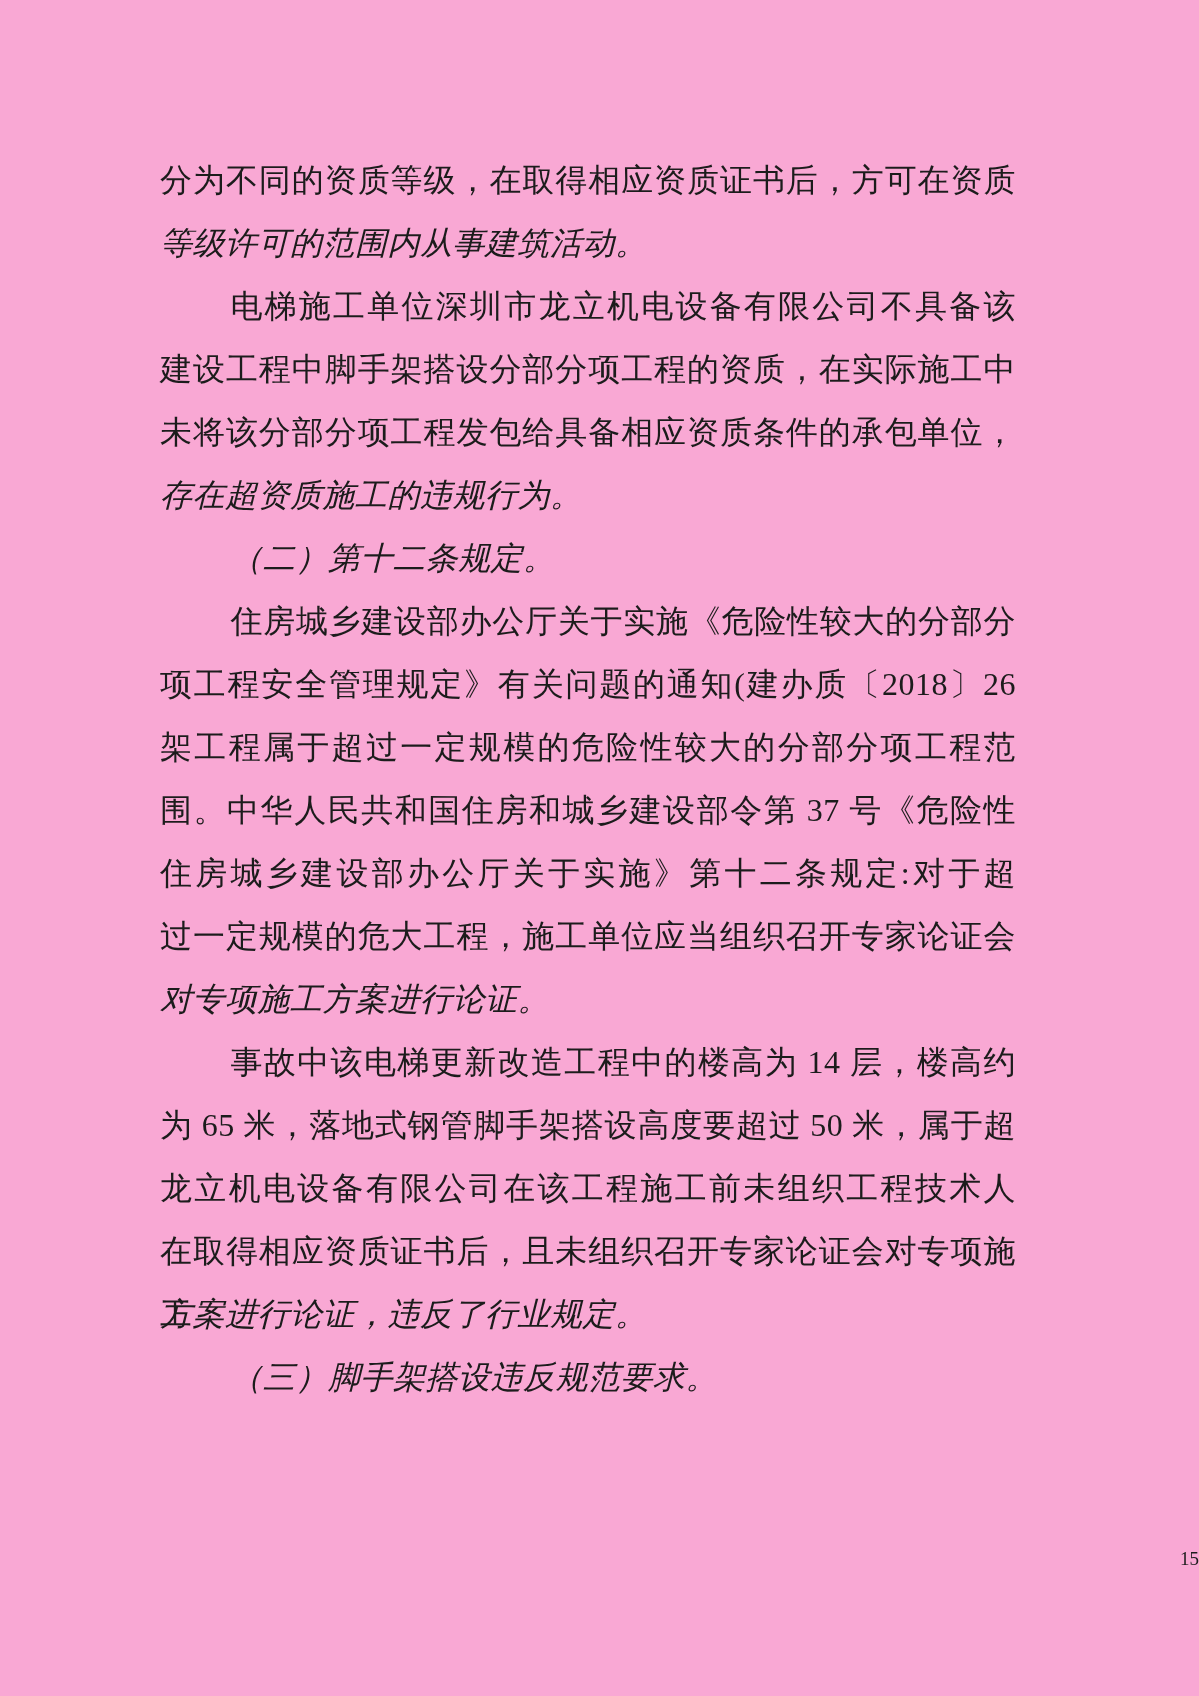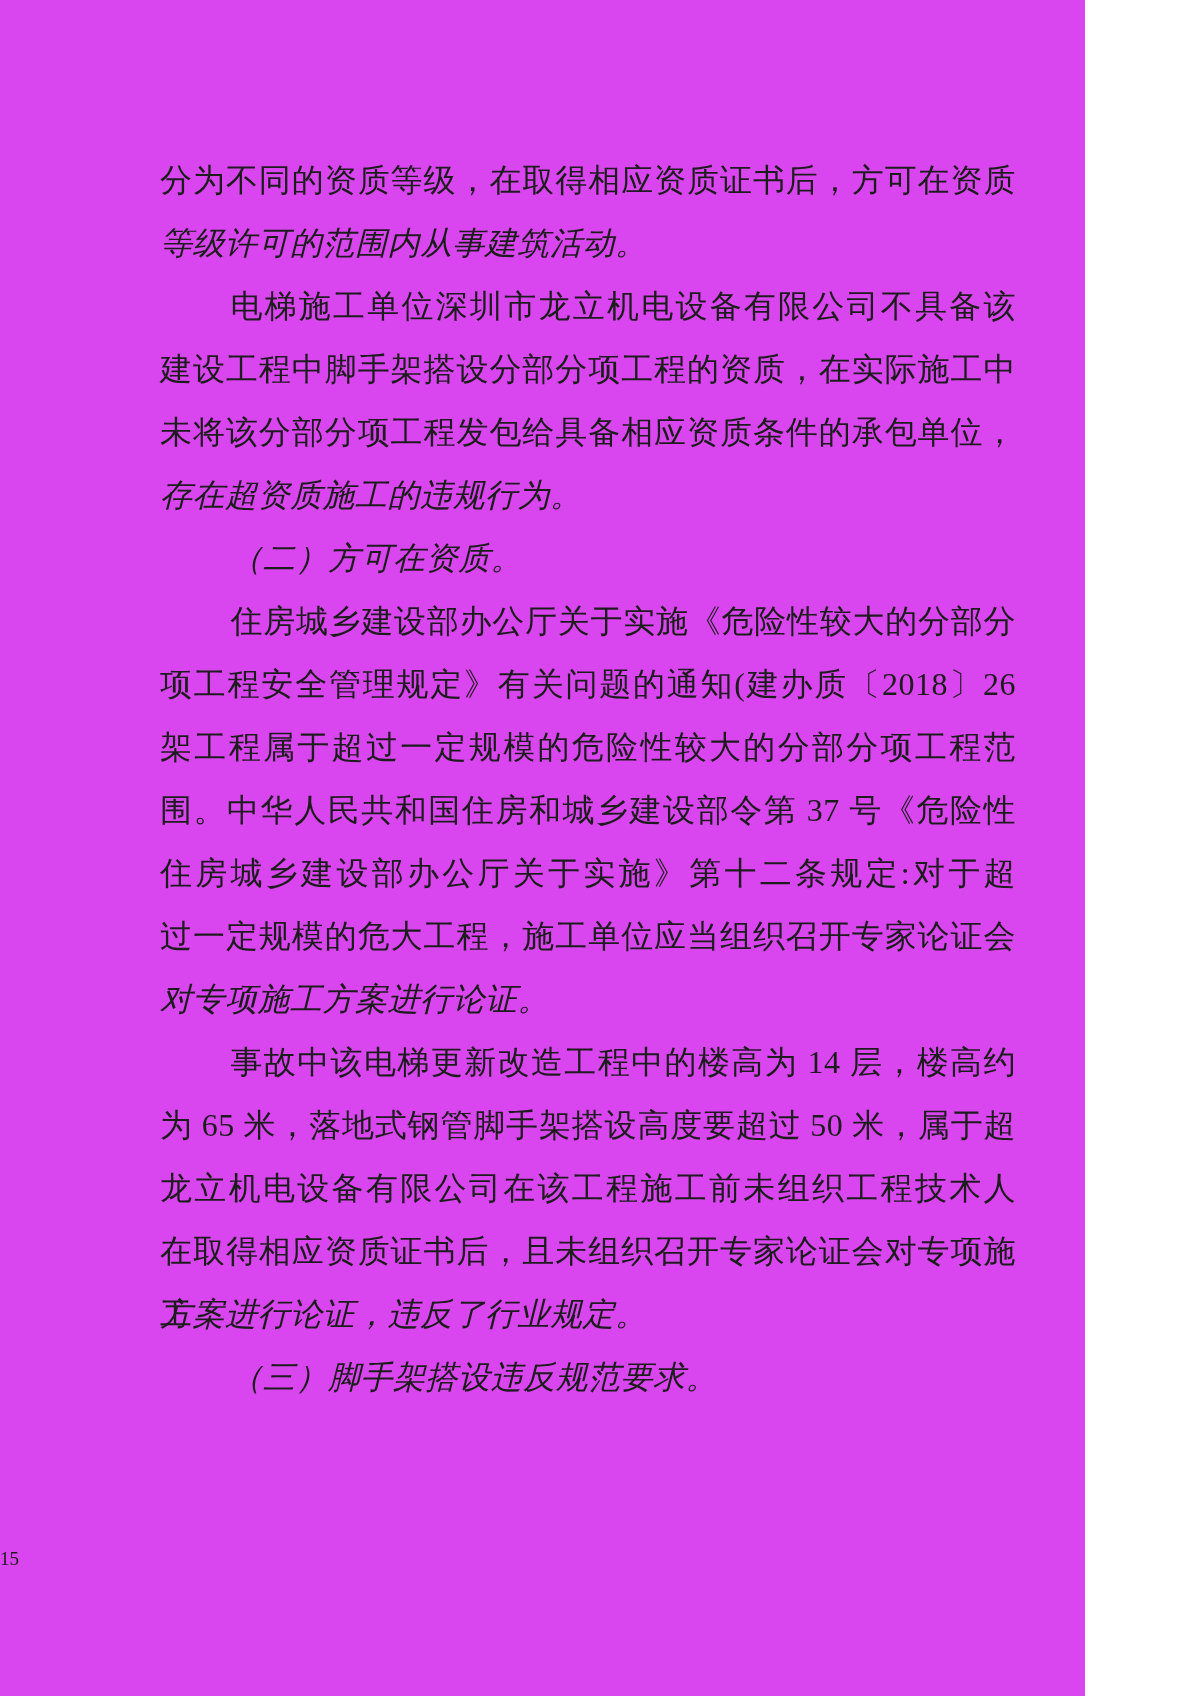--- a/index.html
+++ b/index.html
@@ -2,23 +2,23 @@
 <html lang="zh"><head>
 <meta charset="utf-8">
 <style>
   html, body {
     margin: 0;
     padding: 0;
     background: #ffffff;
   }
   .page {
     position: relative;
-    width: 1085px;
+    width: 1199px;
     height: 1696px;
-    background: #d946ef;
+    background: #f9a8d4;
     overflow: hidden;
     font-family: "Liberation Serif", "DejaVu Serif", serif;
     color: #1c1c1c;
   }
   .content {
     position: absolute;
     left: 160px;
     top: 149px;
     width: 856px;
   }
@@ -40,21 +40,21 @@
     font-style: italic;
   }
   .line.first-indent {
     text-indent: 2.2em;
   }
   .page-footer {
     position: absolute;
     left: 0;
     right: 0;
     top: 1548px;
-    text-align: left;
+    text-align: right;
     font-size: 19px;
     color: #1c1c1c;
     font-family: "Liberation Serif", "DejaVu Serif", serif;
   }
 </style>
 </head>
 <body>
 
 <div class="page">
   <div class="content">
@@ -62,21 +62,21 @@
         <div class="line">分为不同的资质等级，在取得相应资质证书后，方可在资质</div>
         <div class="line last">等级许可的范围内从事建筑活动。</div>
       </div>
       <div class="paragraph">
         <div class="line first-indent">电梯施工单位深圳市龙立机电设备有限公司不具备该</div>
         <div class="line">建设工程中脚手架搭设分部分项工程的资质，在实际施工中</div>
         <div class="line">未将该分部分项工程发包给具备相应资质条件的承包单位，</div>
         <div class="line last">存在超资质施工的违规行为。</div>
       </div>
       <div class="paragraph">
-        <div class="line last first-indent">（二）方可在资质。</div>
+        <div class="line last first-indent">（二）第十二条规定。</div>
       </div>
       <div class="paragraph">
         <div class="line first-indent">住房城乡建设部办公厅关于实施《危险性较大的分部分</div>
         <div class="line">项工程安全管理规定》有关问题的通知(建办质〔2018〕26</div>
         <div class="line">架工程属于超过一定规模的危险性较大的分部分项工程范</div>
         <div class="line">围。中华人民共和国住房和城乡建设部令第 37 号《危险性</div>
         <div class="line">住房城乡建设部办公厅关于实施》第十二条规定:对于超</div>
         <div class="line">过一定规模的危大工程，施工单位应当组织召开专家论证会</div>
         <div class="line last">对专项施工方案进行论证。</div>
       </div>

